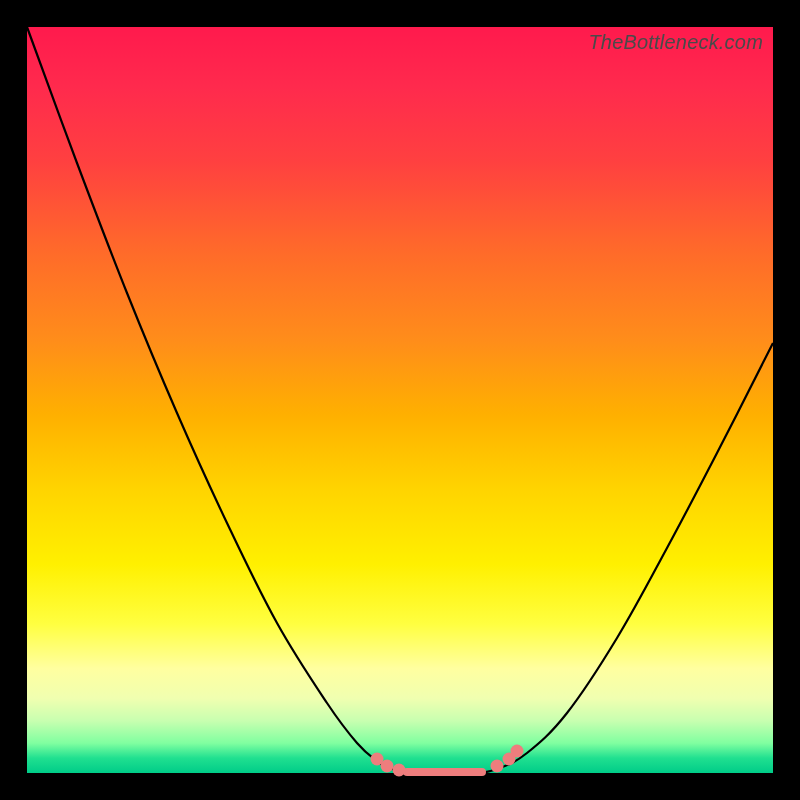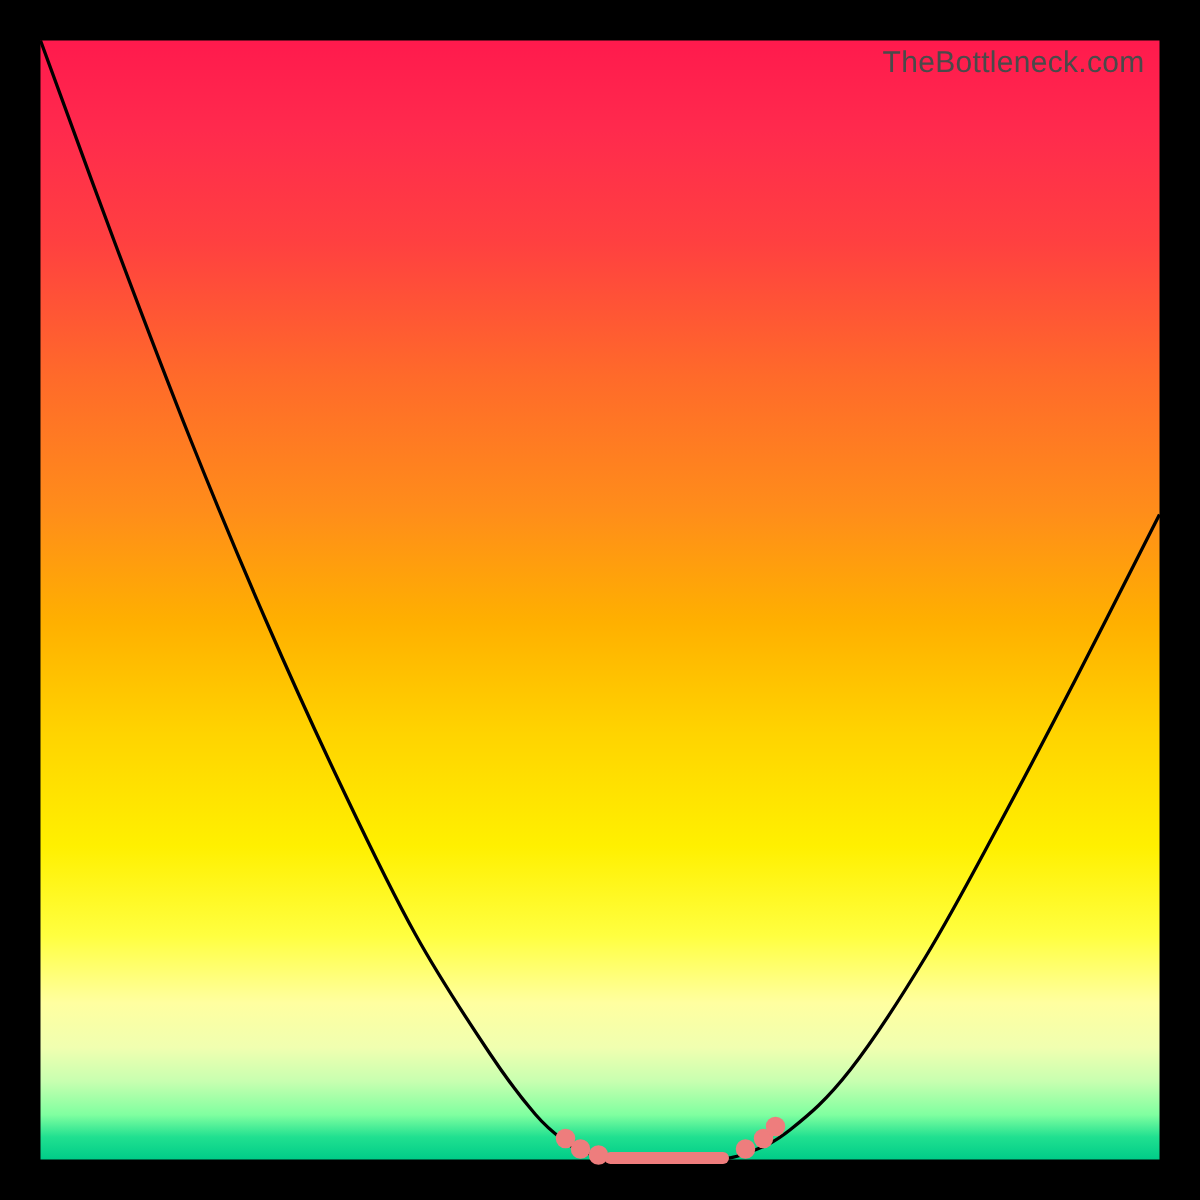--- a/index.html
+++ b/index.html
@@ -14,20 +14,21 @@
     #ffb000 52%,
     #ffd400 62%,
     #fff000 72%,
     #ffff40 80%,
     #ffffa0 86%,
     #f0ffb0 90%,
     #c8ffb0 93%,
     #80ffa0 96%,
     #20e090 98%,
     #00cc88 100%);
+  font-style:italic;
 }
 svg.curve{position:absolute;inset:0;overflow:visible}
 .attrib{position:absolute;top:4px;right:10px;color:#4a4a4a;font-size:20px;font-weight:400;letter-spacing:.2px}
 .dot{fill:#ee7d7d}
 .segline{stroke:#ee7d7d;stroke-width:8;stroke-linecap:round}
 .mainline{stroke:#000;stroke-width:2.2;fill:none}
 </style>
 </head>
 <body>
 

